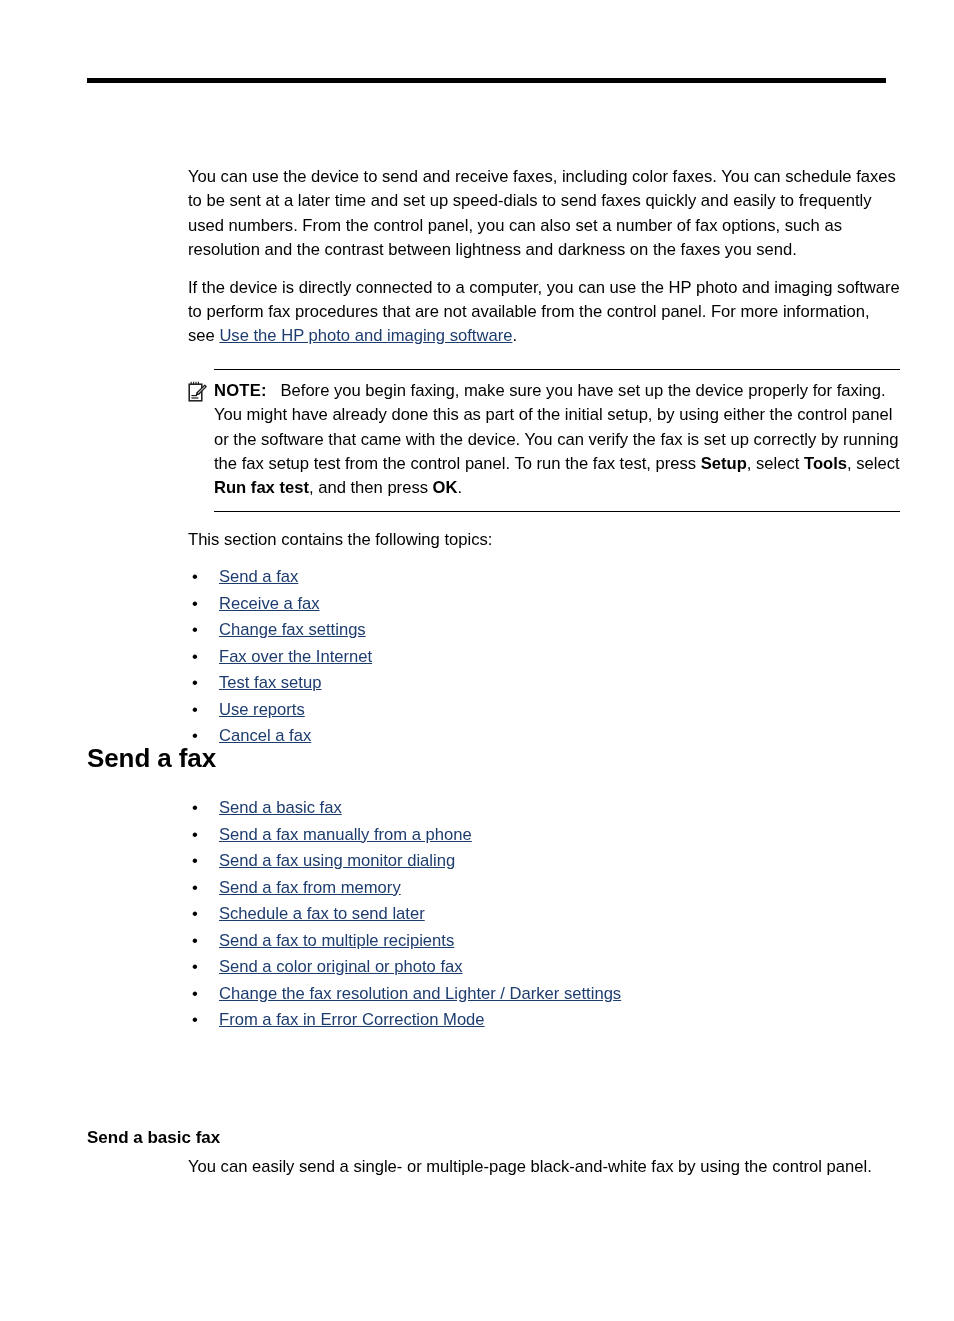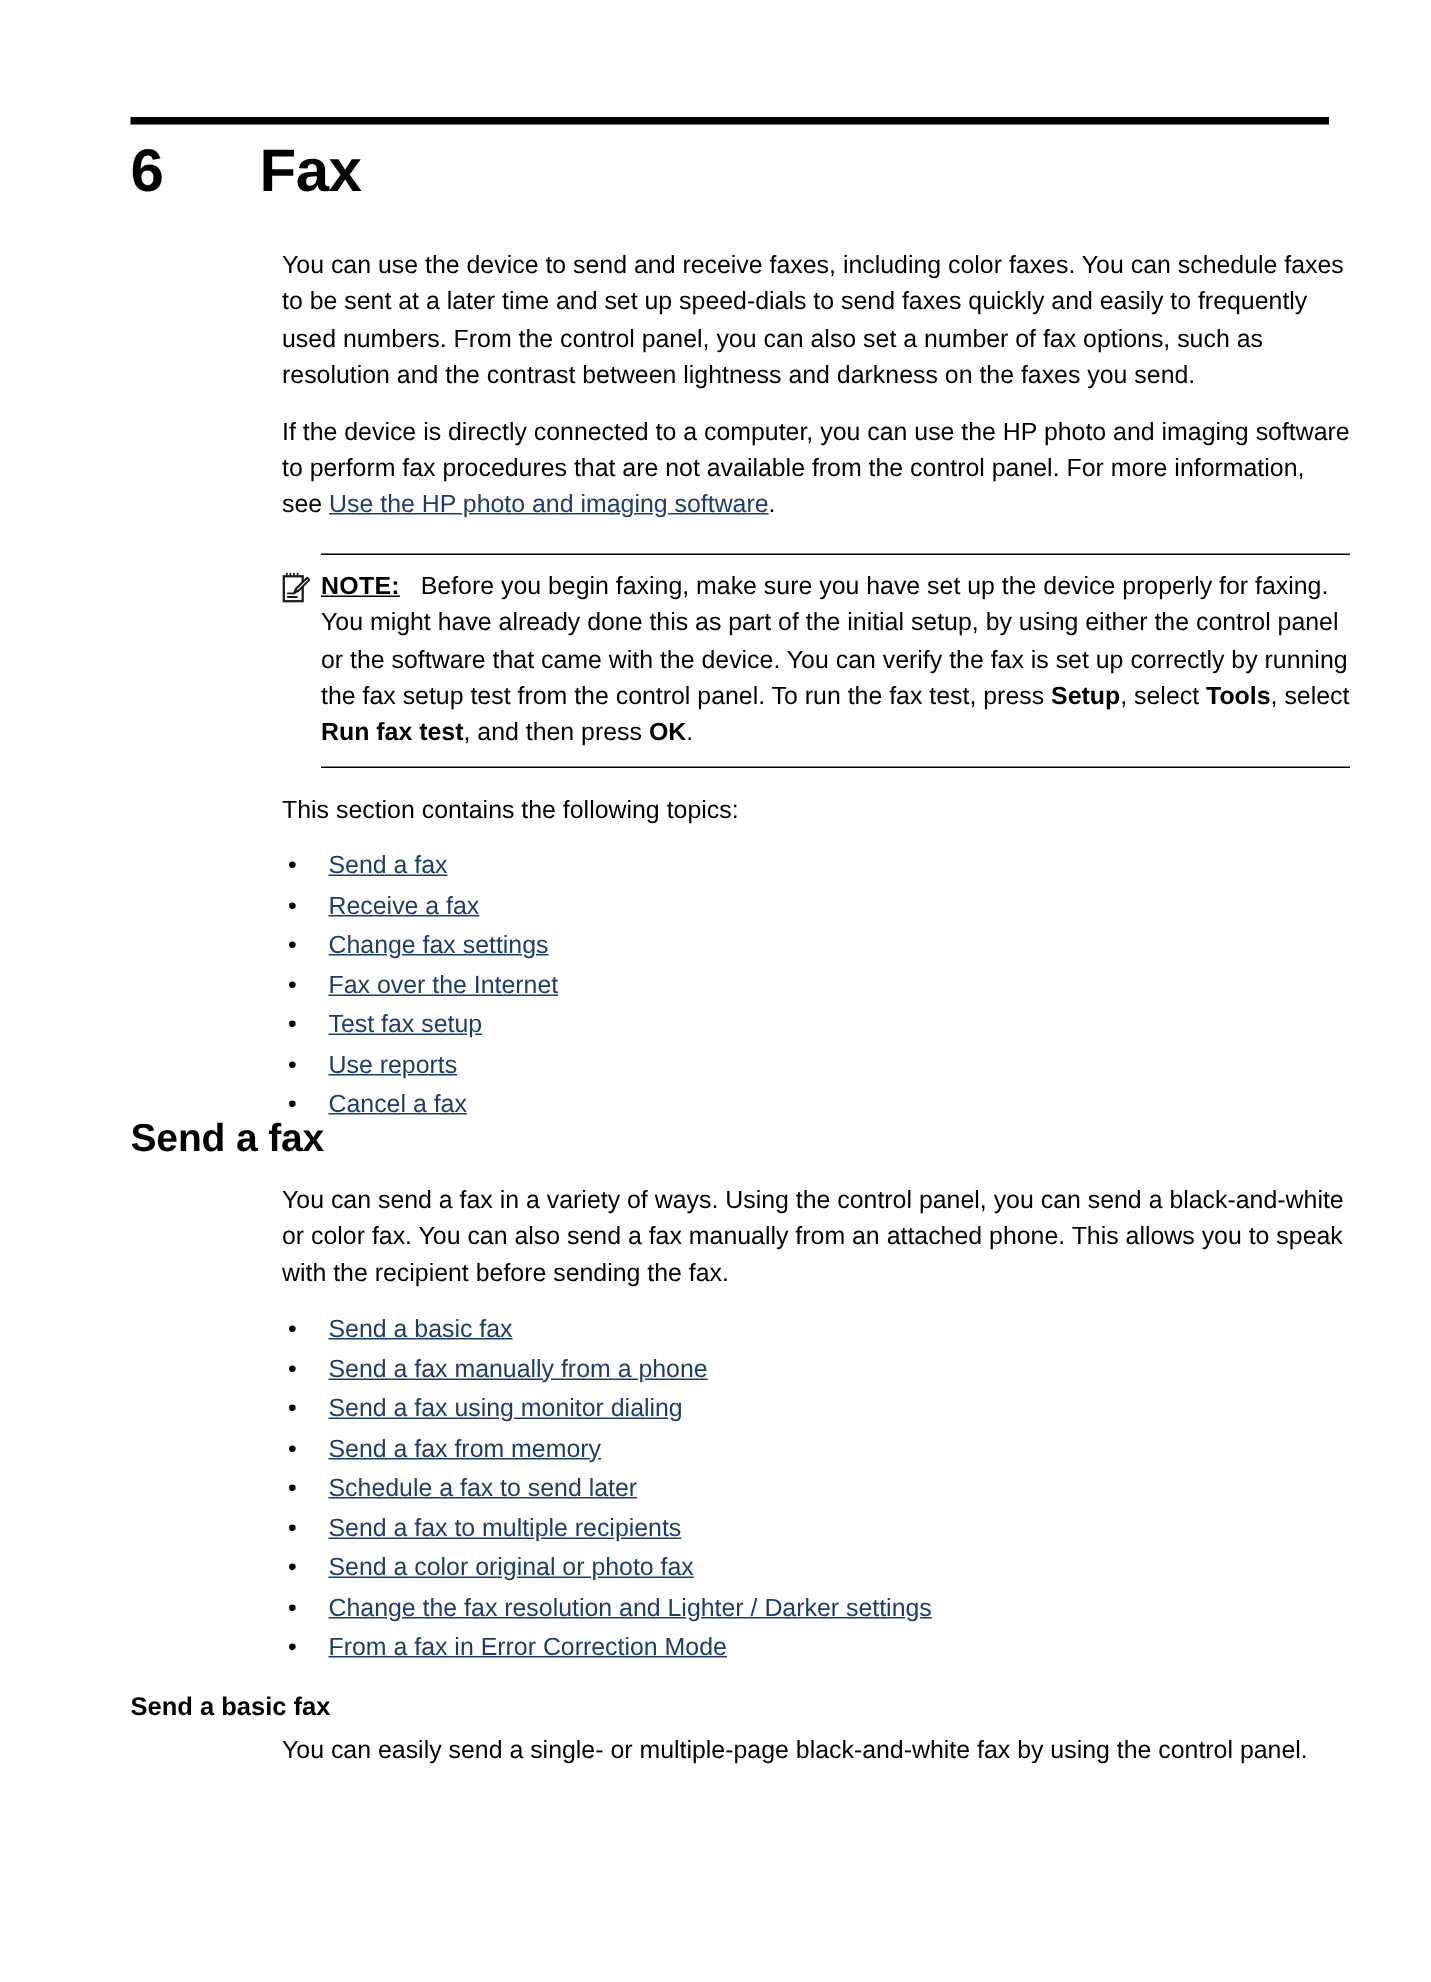--- a/index.html
+++ b/index.html
@@ -85,21 +85,20 @@
     height: 21px;
   }
   .note p {
     margin: 0;
     font-size: 16.6px;
     line-height: 24.4px;
   }
   .note-label {
     font-weight: bold;
     letter-spacing: 0.2px;
-    text-decoration: underline;
   }
 
   
   ul.topics {
     list-style: none;
     margin: 8px 0 0 0;
     padding: 0;
   }
   ul.topics li {
     position: relative;
@@ -147,23 +146,20 @@
     text-align: right;
   }
   .footer .fx { margin-right: 42px; }
 </style>
 </head>
 <body>
 
 <div class="page">
 
   <div class="chapter-rule"></div>
-  <div class="chapter-title">
-    <span class="chapter-num">6</span><span>Fax</span>
-  </div>
 
   <div class="content">
 
     <p class="body">You can use the device to send and receive faxes, including color faxes. You can schedule faxes to be sent at a later time and set up speed-dials to send faxes quickly and easily to frequently used numbers. From the control panel, you can also set a number of fax options, such as resolution and the contrast between lightness and darkness on the faxes you send.</p>
 
     <p class="body"><span>If the device is directly connected to a computer, you can use the HP photo and imaging software to perform fax procedures that are not available from the control panel. For more information, see </span><a class="doclink" href="#">Use the HP photo and imaging software</a><span>.</span></p>
 
     <div class="note">
       <span class="note-icon">
         <svg width="19" height="21" viewBox="0 0 19 21" xmlns="http://www.w3.org/2000/svg">
@@ -190,21 +186,20 @@
       <li><span class="bullet">•</span><a class="doclink" href="#">Fax over the Internet</a></li>
       <li><span class="bullet">•</span><a class="doclink" href="#">Test fax setup</a></li>
       <li><span class="bullet">•</span><a class="doclink" href="#">Use reports</a></li>
       <li><span class="bullet">•</span><a class="doclink" href="#">Cancel a fax</a></li>
     </ul>
   </div>
 
   <div class="h1-section" style="top:743px;">Send a fax</div>
 
   <div class="content" style="top:788px;">
-    <p class="body">You can send a fax in a variety of ways. Using the control panel, you can send a black-and-white or color fax. You can also send a fax manually from an attached phone. This allows you to speak with the recipient before sending the fax.</p>
 
     <ul class="topics">
       <li><span class="bullet">•</span><a class="doclink" href="#">Send a basic fax</a></li>
       <li><span class="bullet">•</span><a class="doclink" href="#">Send a fax manually from a phone</a></li>
       <li><span class="bullet">•</span><a class="doclink" href="#">Send a fax using monitor dialing</a></li>
       <li><span class="bullet">•</span><a class="doclink" href="#">Send a fax from memory</a></li>
       <li><span class="bullet">•</span><a class="doclink" href="#">Schedule a fax to send later</a></li>
       <li><span class="bullet">•</span><a class="doclink" href="#">Send a fax to multiple recipients</a></li>
       <li><span class="bullet">•</span><a class="doclink" href="#">Send a color original or photo fax</a></li>
       <li><span class="bullet">•</span><a class="doclink" href="#">Change the fax resolution and Lighter / Darker settings</a></li>

